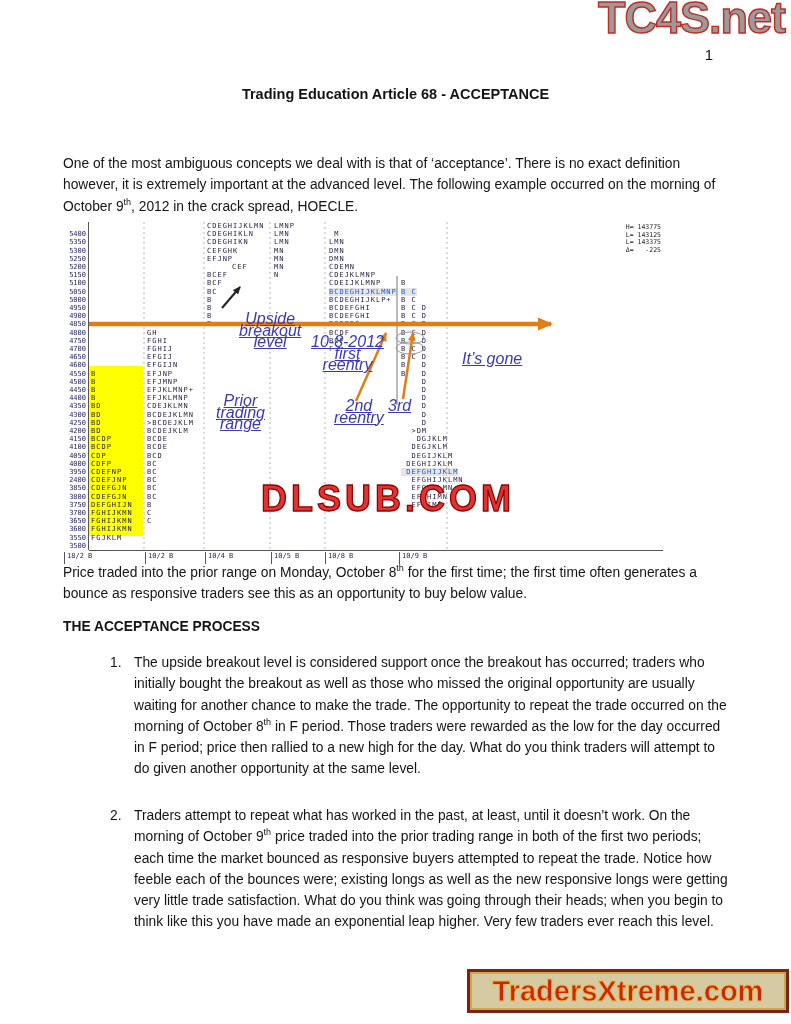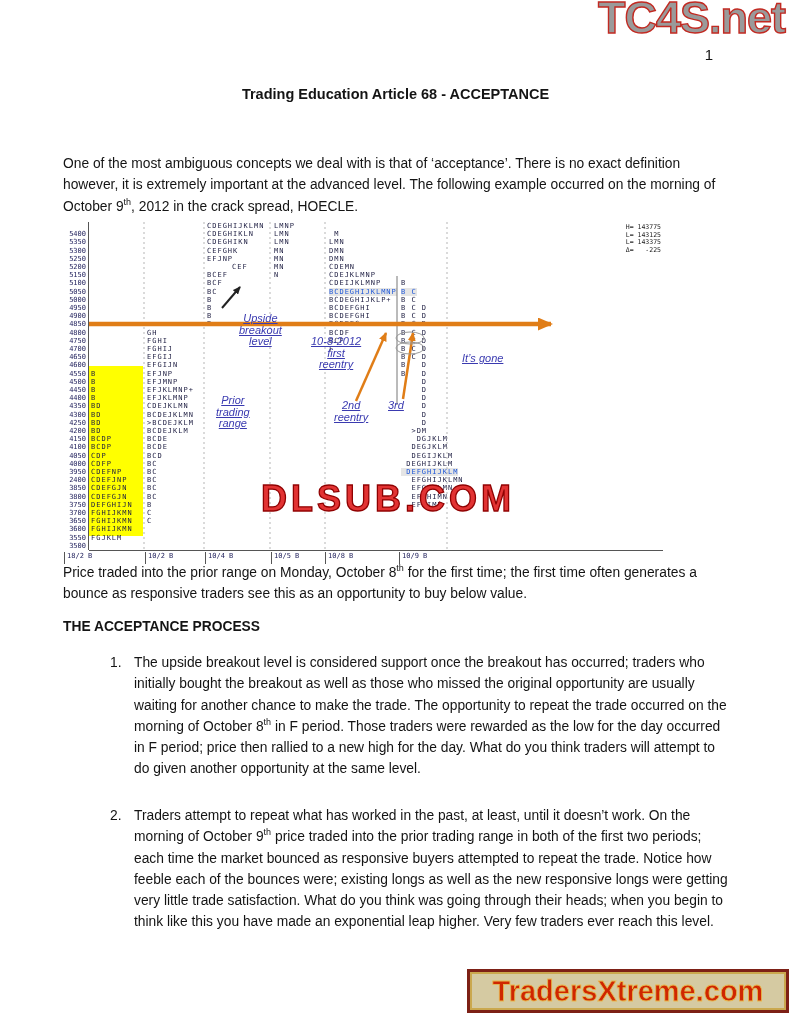--- a/index.html
+++ b/index.html
@@ -43,21 +43,21 @@
     position: absolute; z-index: 2; white-space: pre;
     font-family: "DejaVu Sans Mono", monospace; font-size: 7px; line-height: 8.2px;
     letter-spacing: 1px; color: #1c1c40;
   }
   .tpo-row.hl { color: #1d56d8; background: #e5e5e5; }
   .overlay { position: absolute; left: 0; top: 0; z-index: 3; display: block; }
   .stats { position: absolute; right: 2px; top: 2px; z-index: 4; text-align: left; }
   .stats div { font-family: "DejaVu Sans Mono", monospace; font-size: 6.5px; line-height: 7.5px; white-space: pre; color: #222; }
   .chart-note {
     position: absolute; z-index: 5; color: #3a3ab0;
-    font-size: 11px; font-style: italic; text-decoration: underline;
+    font-size: 16px; font-style: italic; text-decoration: underline;
     text-align: center; line-height: 11.5px;
   }
   .watermark {
     position: absolute; left: 172px; top: 256px; z-index: 6;
     font-size: 36px; font-weight: bold; letter-spacing: 4px;
     color: #e23333; -webkit-text-stroke: 1.3px #8f0000;
   }
   .xaxis { position: absolute; left: 27px; top: 328px; width: 574px; height: 18px; border-top: 1px solid #555; }
   .day-label {
     position: absolute; top: 1px; height: 12px;

